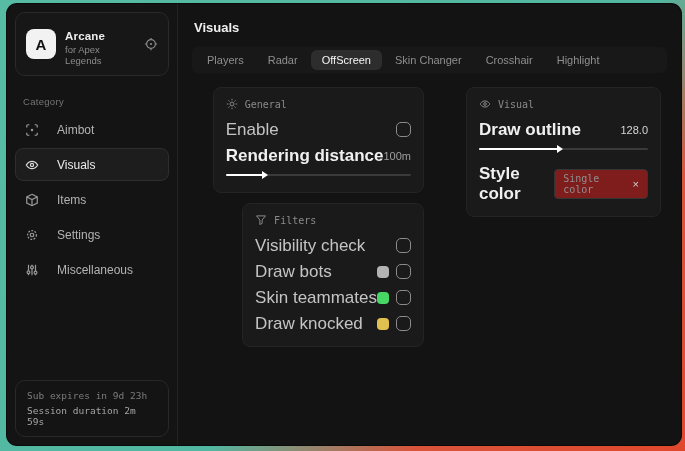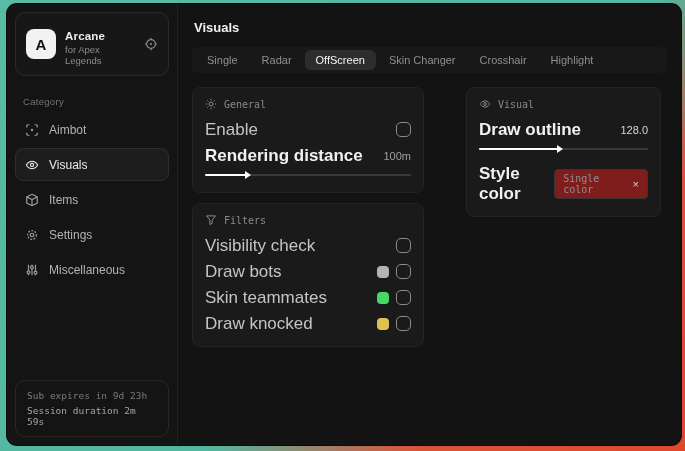--- a/index.html
+++ b/index.html
@@ -37,21 +37,21 @@
   .brand-text { flex: 1; min-width: 0; }
   .brand-name { color: #ececec; font-size: 11.5px; font-weight: bold; letter-spacing: .2px; margin-top: 8px; }
   .brand-sub { color: #8c8c8c; font-size: 9.5px; margin-top: 2px; }
   .brand-target { color: #8a8a8a; display: flex; align-items: center; cursor: pointer; }
   .category-label {
     color: #757575; font-size: 9.5px; letter-spacing: .3px;
     margin: 12px 16px 6px 16px;
   }
   .nav { display: flex; flex-direction: column; gap: 2px; padding: 0 8px; }
   .nav-item {
-    display: flex; align-items: center; gap: 10px;
+    display: flex; align-items: center; gap: 18px;
     height: 33px; padding: 0 9px; border-radius: 8px;
     border: 1px solid transparent;
     color: #b3b3b3; font-size: 12px; cursor: pointer;
   }
   .nav-item .ic { color: #9a9a9a; display: flex; align-items: center; }
   .nav-item.selected {
     background: #1d1d1d; border-color: #2e2e2e; color: #ebebeb;
   }
   .nav-item.selected .ic { color: #d8d8d8; }
   .sidebar-spacer { flex: 1; }
@@ -71,21 +71,21 @@
     display: flex; align-items: center; gap: 2px;
     padding: 3px 4px; margin-bottom: 14px;
   }
   .tab {
     color: #8f8f8f; font-size: 11px; padding: 4px 11px;
     border-radius: 6px; cursor: pointer; white-space: nowrap;
   }
   .tab.selected { background: #2d2d2d; color: #f5f5f5; }
   .content { display: flex; gap: 12px; align-items: flex-start; }
   .col { display: flex; flex-direction: column; gap: 10px; }
-  .col-left { width: 232px; }
+  .col-left { width: 232px; align-items: flex-end; }
   .col-right { width: 195px; margin-left: 30px; }
   .card {
     background: #1a1a1a; border: 1px solid #242424;
     border-radius: 8px; padding: 10px 12px 12px 12px;
   }
   .card-header {
     display: flex; align-items: center; gap: 7px;
     color: #8a8a8a; font-family: "DejaVu Sans Mono", monospace;
     font-size: 10px; margin-bottom: 9px;
   }
@@ -207,21 +207,21 @@
     <div class="session-box">
       <div class="session-line1">Sub expires in 9d 23h</div>
       <div class="session-line2">Session duration 2m 59s</div>
     </div>
   </div>
 
   <div class="main">
     <div class="page-title">Visuals</div>
 
     <div class="tabbar">
-      <div class="tab">Single</div>
+      <div class="tab">Players</div>
       <div class="tab">Radar</div>
       <div class="tab selected">OffScreen</div>
       <div class="tab">Skin Changer</div>
       <div class="tab">Crosshair</div>
       <div class="tab">Highlight</div>
     </div>
 
     <div class="content">
       <div class="col col-left">
 

